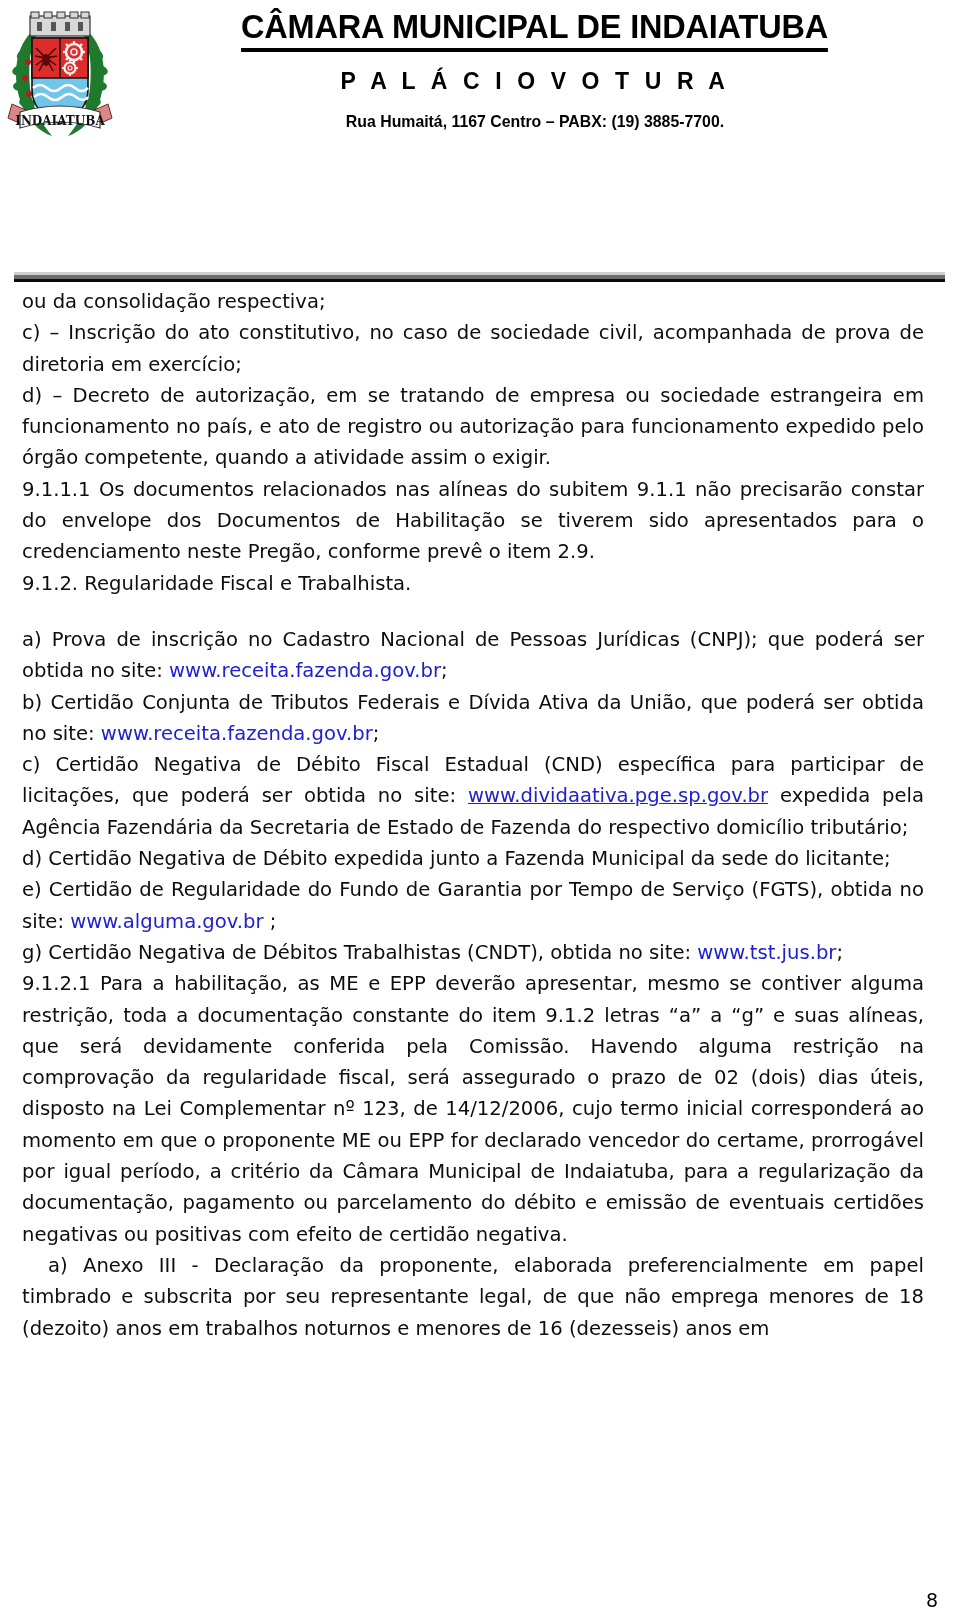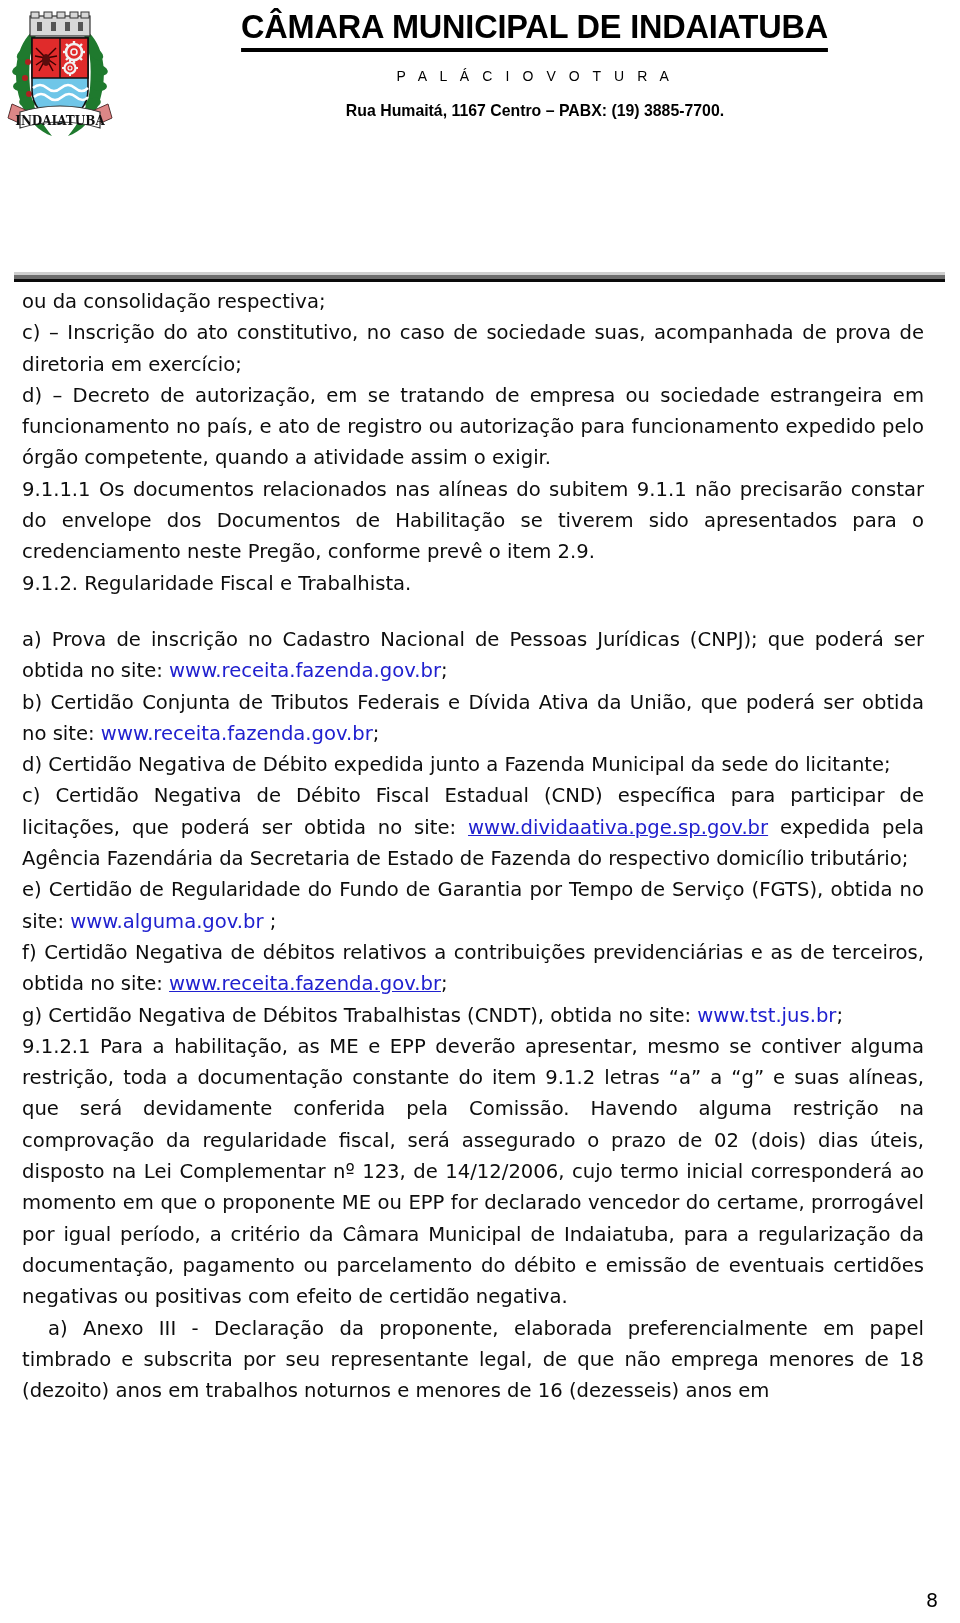--- a/index.html
+++ b/index.html
@@ -49,22 +49,22 @@
     display: inline-block;
     margin: 8px 0 0 0;
     padding-bottom: 2px;
     border-bottom: 4px solid #000;
     transform: scaleX(0.97);
     transform-origin: center;
   }
 
   .palace-line {
     font-family: "Liberation Sans", "DejaVu Sans", sans-serif;
-    font-weight: normal;
-    font-size: 14px;
+    font-weight: bold;
+    font-size: 23px;
     letter-spacing: 4.6px;
     margin-top: 16px;
     white-space: nowrap;
   }
 
   .address-line {
     font-family: "Liberation Sans", "DejaVu Sans", sans-serif;
     font-weight: bold;
     font-size: 16.5px;
     margin-top: 17px;
@@ -247,41 +247,40 @@
 <div class="rule-wrap">
   <div class="rule-top"></div>
   <div class="rule-mid"></div>
   <div class="rule-bot"></div>
 </div>
 
 <div class="doc-body">
 
   <p class="para left">ou  da consolidação respectiva;</p>
 
-  <p class="para">c) – Inscrição do ato constitutivo, no caso de sociedade suas, acompanhada de prova de diretoria em exercício;</p>
+  <p class="para">c) – Inscrição do ato constitutivo, no caso de sociedade civil, acompanhada de prova de diretoria em exercício;</p>
 
   <p class="para">d) – Decreto de autorização, em se tratando de empresa ou sociedade estrangeira em funcionamento no país, e ato de registro ou autorização para funcionamento expedido pelo órgão competente, quando a atividade assim o exigir.</p>
 
   <p class="para">9.1.1.1 Os documentos relacionados nas alíneas do subitem 9.1.1 não precisarão constar do envelope dos Documentos de Habilitação se tiverem sido apresentados para o  credenciamento neste Pregão, conforme prevê o item 2.9.</p>
 
   <p class="para left">9.1.2. Regularidade Fiscal e Trabalhista.</p>
 
   <div class="blank-gap"></div>
 
   <p class="para"><span>a) Prova de inscrição no Cadastro Nacional de Pessoas Jurídicas (CNPJ); que poderá ser obtida no site: </span><a class="link" href="#">www.receita.fazenda.gov.br</a><span>;</span></p>
 
   <p class="para"><span>b) Certidão Conjunta de Tributos Federais e Dívida Ativa da União, que poderá ser obtida no site: </span><a class="link" href="#">www.receita.fazenda.gov.br</a><span>;</span></p>
 
+  <p class="para"><span>c) Certidão Negativa de Débito Fiscal Estadual (CND) específica para participar de licitações, que poderá ser obtida no site: </span><a class="link underline" href="#">www.dividaativa.pge.sp.gov.br</a><span> expedida pela Agência Fazendária da Secretaria de Estado de Fazenda do respectivo domicílio tributário;</span></p>
+
   <p class="para">d) Certidão Negativa de Débito expedida junto a Fazenda Municipal da sede do licitante;</p>
 
-  <p class="para"><span>c) Certidão Negativa de Débito Fiscal Estadual (CND) específica para participar de licitações, que poderá ser obtida no site: </span><a class="link underline" href="#">www.dividaativa.pge.sp.gov.br</a><span> expedida pela Agência Fazendária da Secretaria de Estado de Fazenda do respectivo domicílio tributário;</span></p>
-
   <p class="para"><span>e) Certidão de Regularidade do Fundo de Garantia por Tempo de Serviço (FGTS), obtida no site: </span><a class="link" href="#">www.alguma.gov.br</a><span> ;</span></p>
 
-  <p class="para"><span>f) Certidão Negativa de débitos relativos a contribuições previdenciárias e as de terceiros, obtida no site: </span><a class="link underline" href="#">www.receita.fazenda.gov.br</a><span>;</span></p>
 
   <p class="para left"><span>g) Certidão Negativa de Débitos Trabalhistas (CNDT), obtida no site: </span><a class="link" href="#">www.tst.jus.br</a><span>;</span></p>
 
   <p class="para">9.1.2.1 Para a habilitação, as ME e EPP deverão apresentar, mesmo se contiver alguma restrição, toda a documentação constante do item 9.1.2 letras “a” a “g” e suas alíneas, que será devidamente conferida pela Comissão. Havendo alguma restrição na comprovação da regularidade fiscal, será assegurado o prazo de 02 (dois) dias úteis, disposto na  Lei Complementar nº 123, de 14/12/2006, cujo termo inicial corresponderá ao momento em que o proponente ME ou EPP for declarado vencedor do certame, prorrogável por igual período, a critério da Câmara Municipal de Indaiatuba, para a regularização da documentação, pagamento ou parcelamento do débito e emissão de eventuais certidões negativas ou positivas com efeito de certidão negativa.</p>
 
 
   <p class="para indent">a) Anexo III - Declaração da proponente, elaborada preferencialmente em papel timbrado e subscrita por seu representante legal, de que não emprega menores de 18 (dezoito) anos em trabalhos noturnos e menores de 16 (dezesseis) anos em</p>
 
 </div>
 

